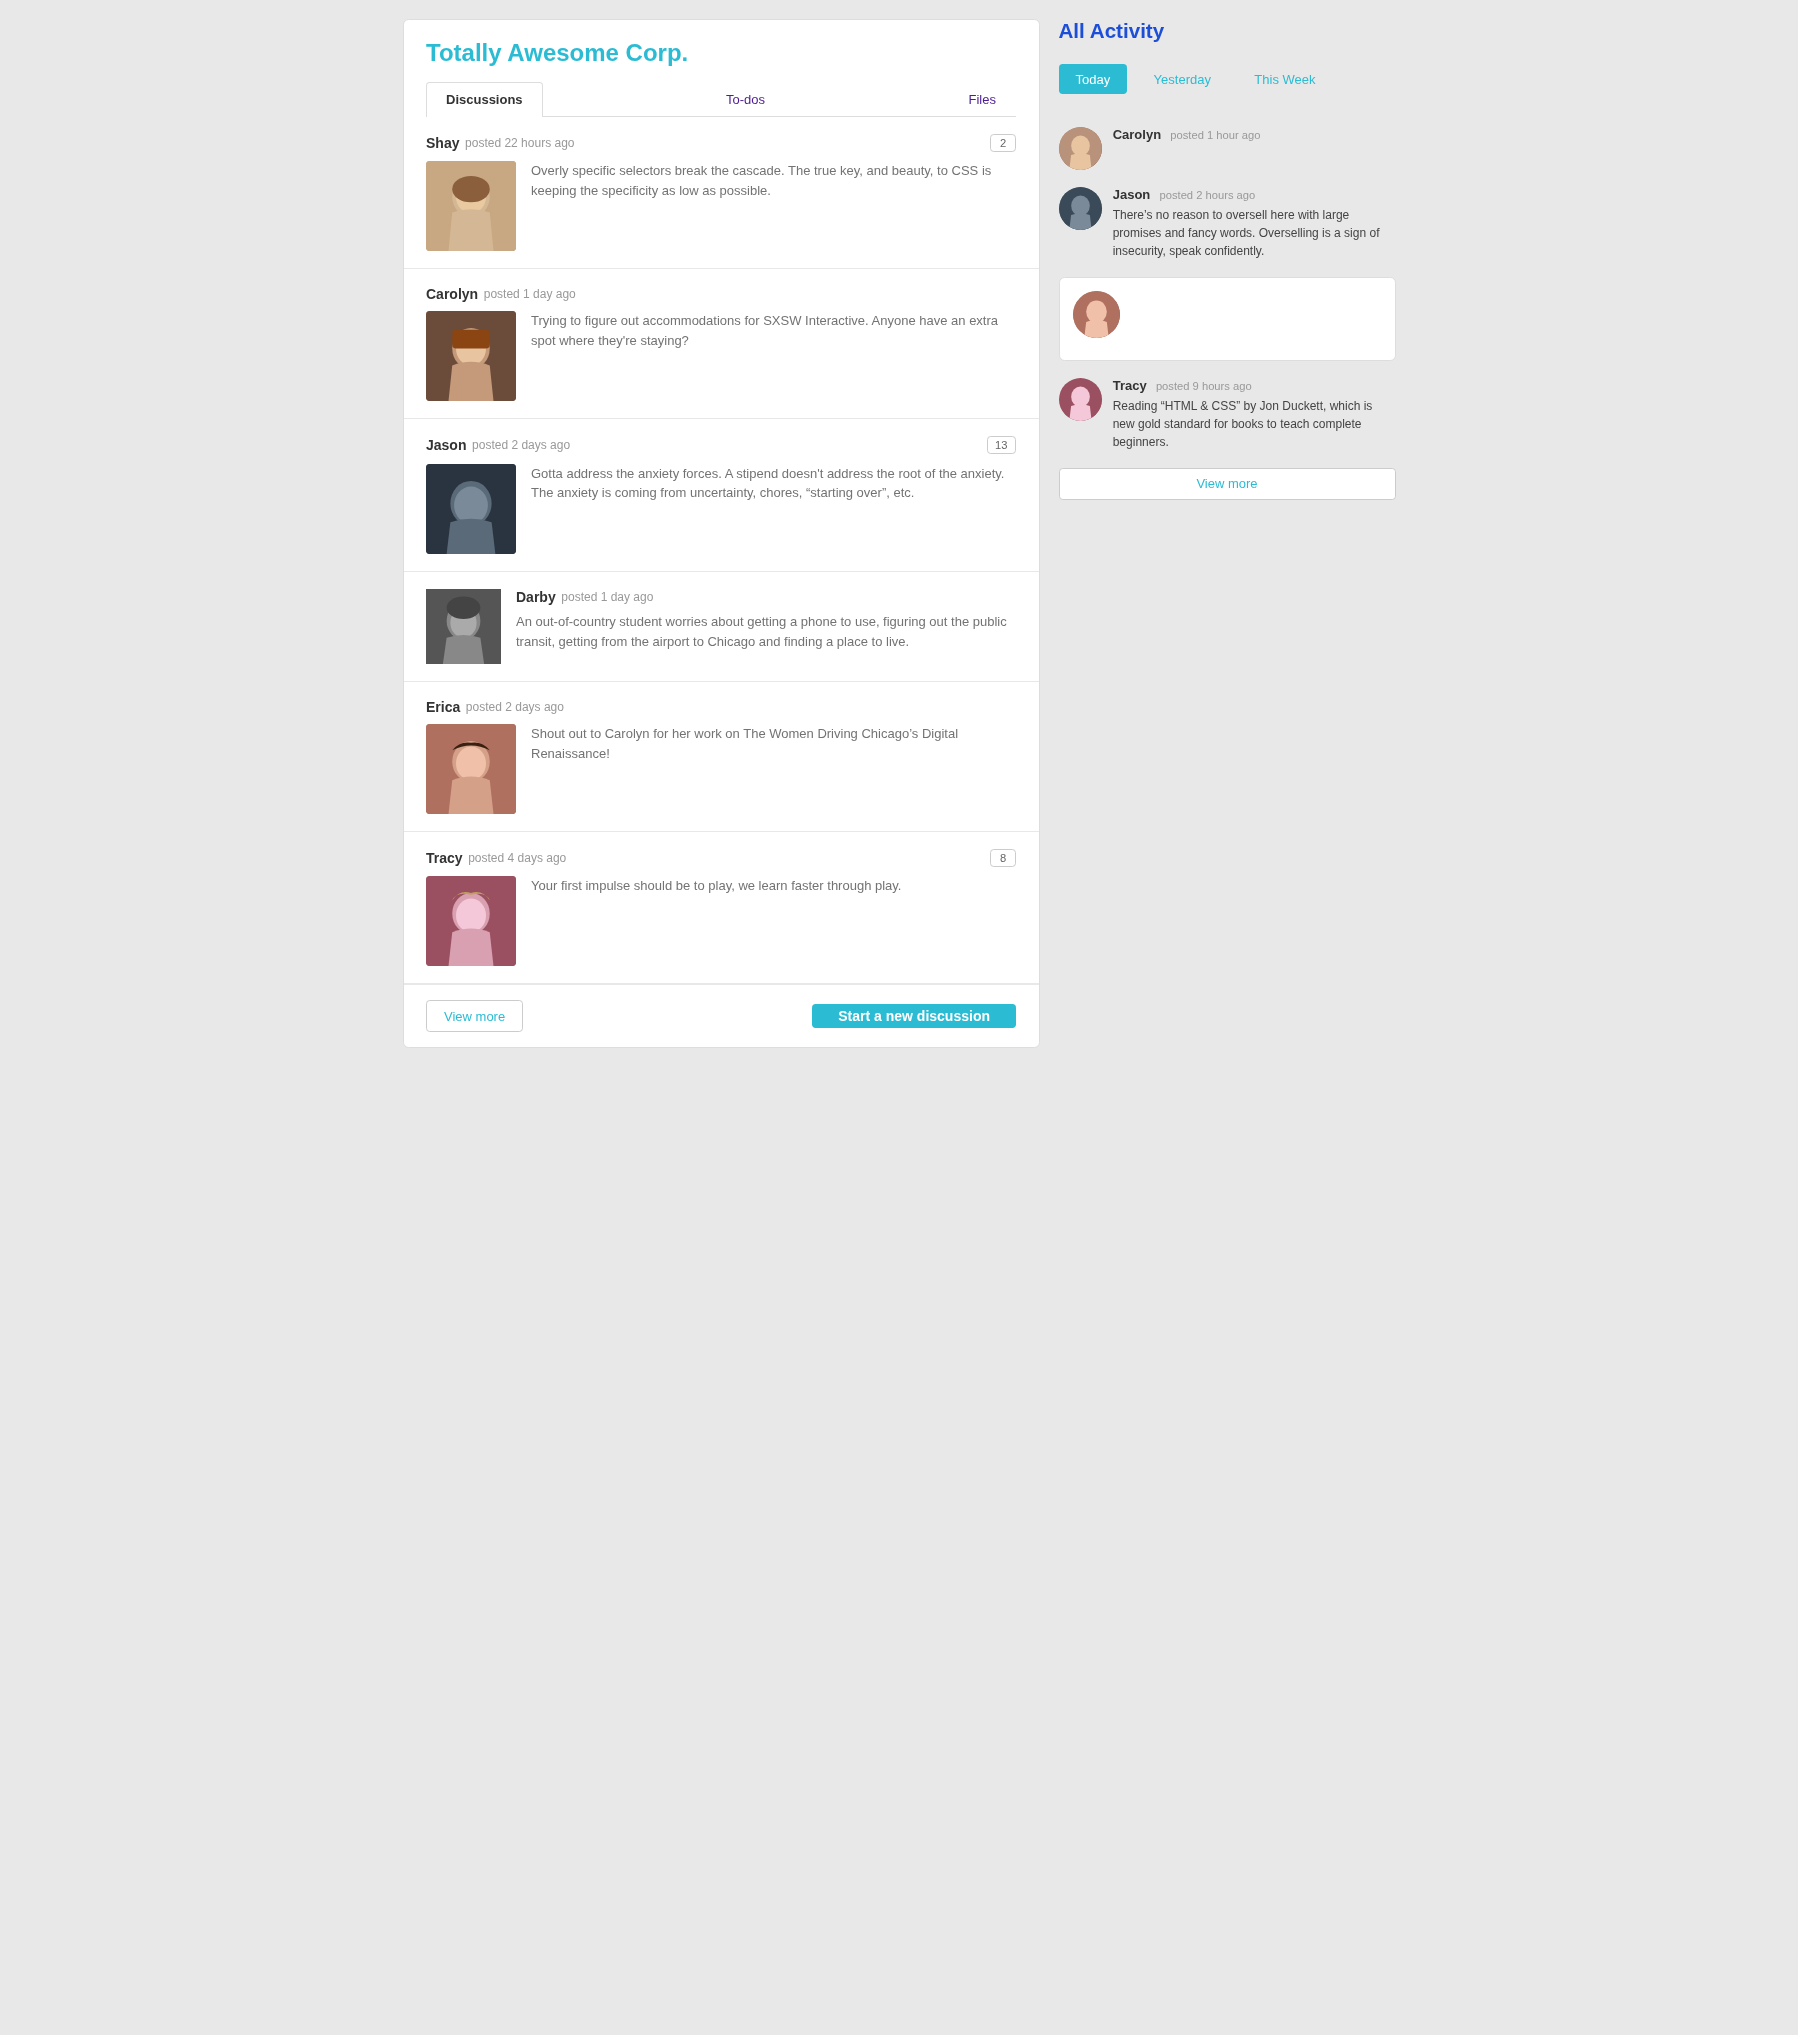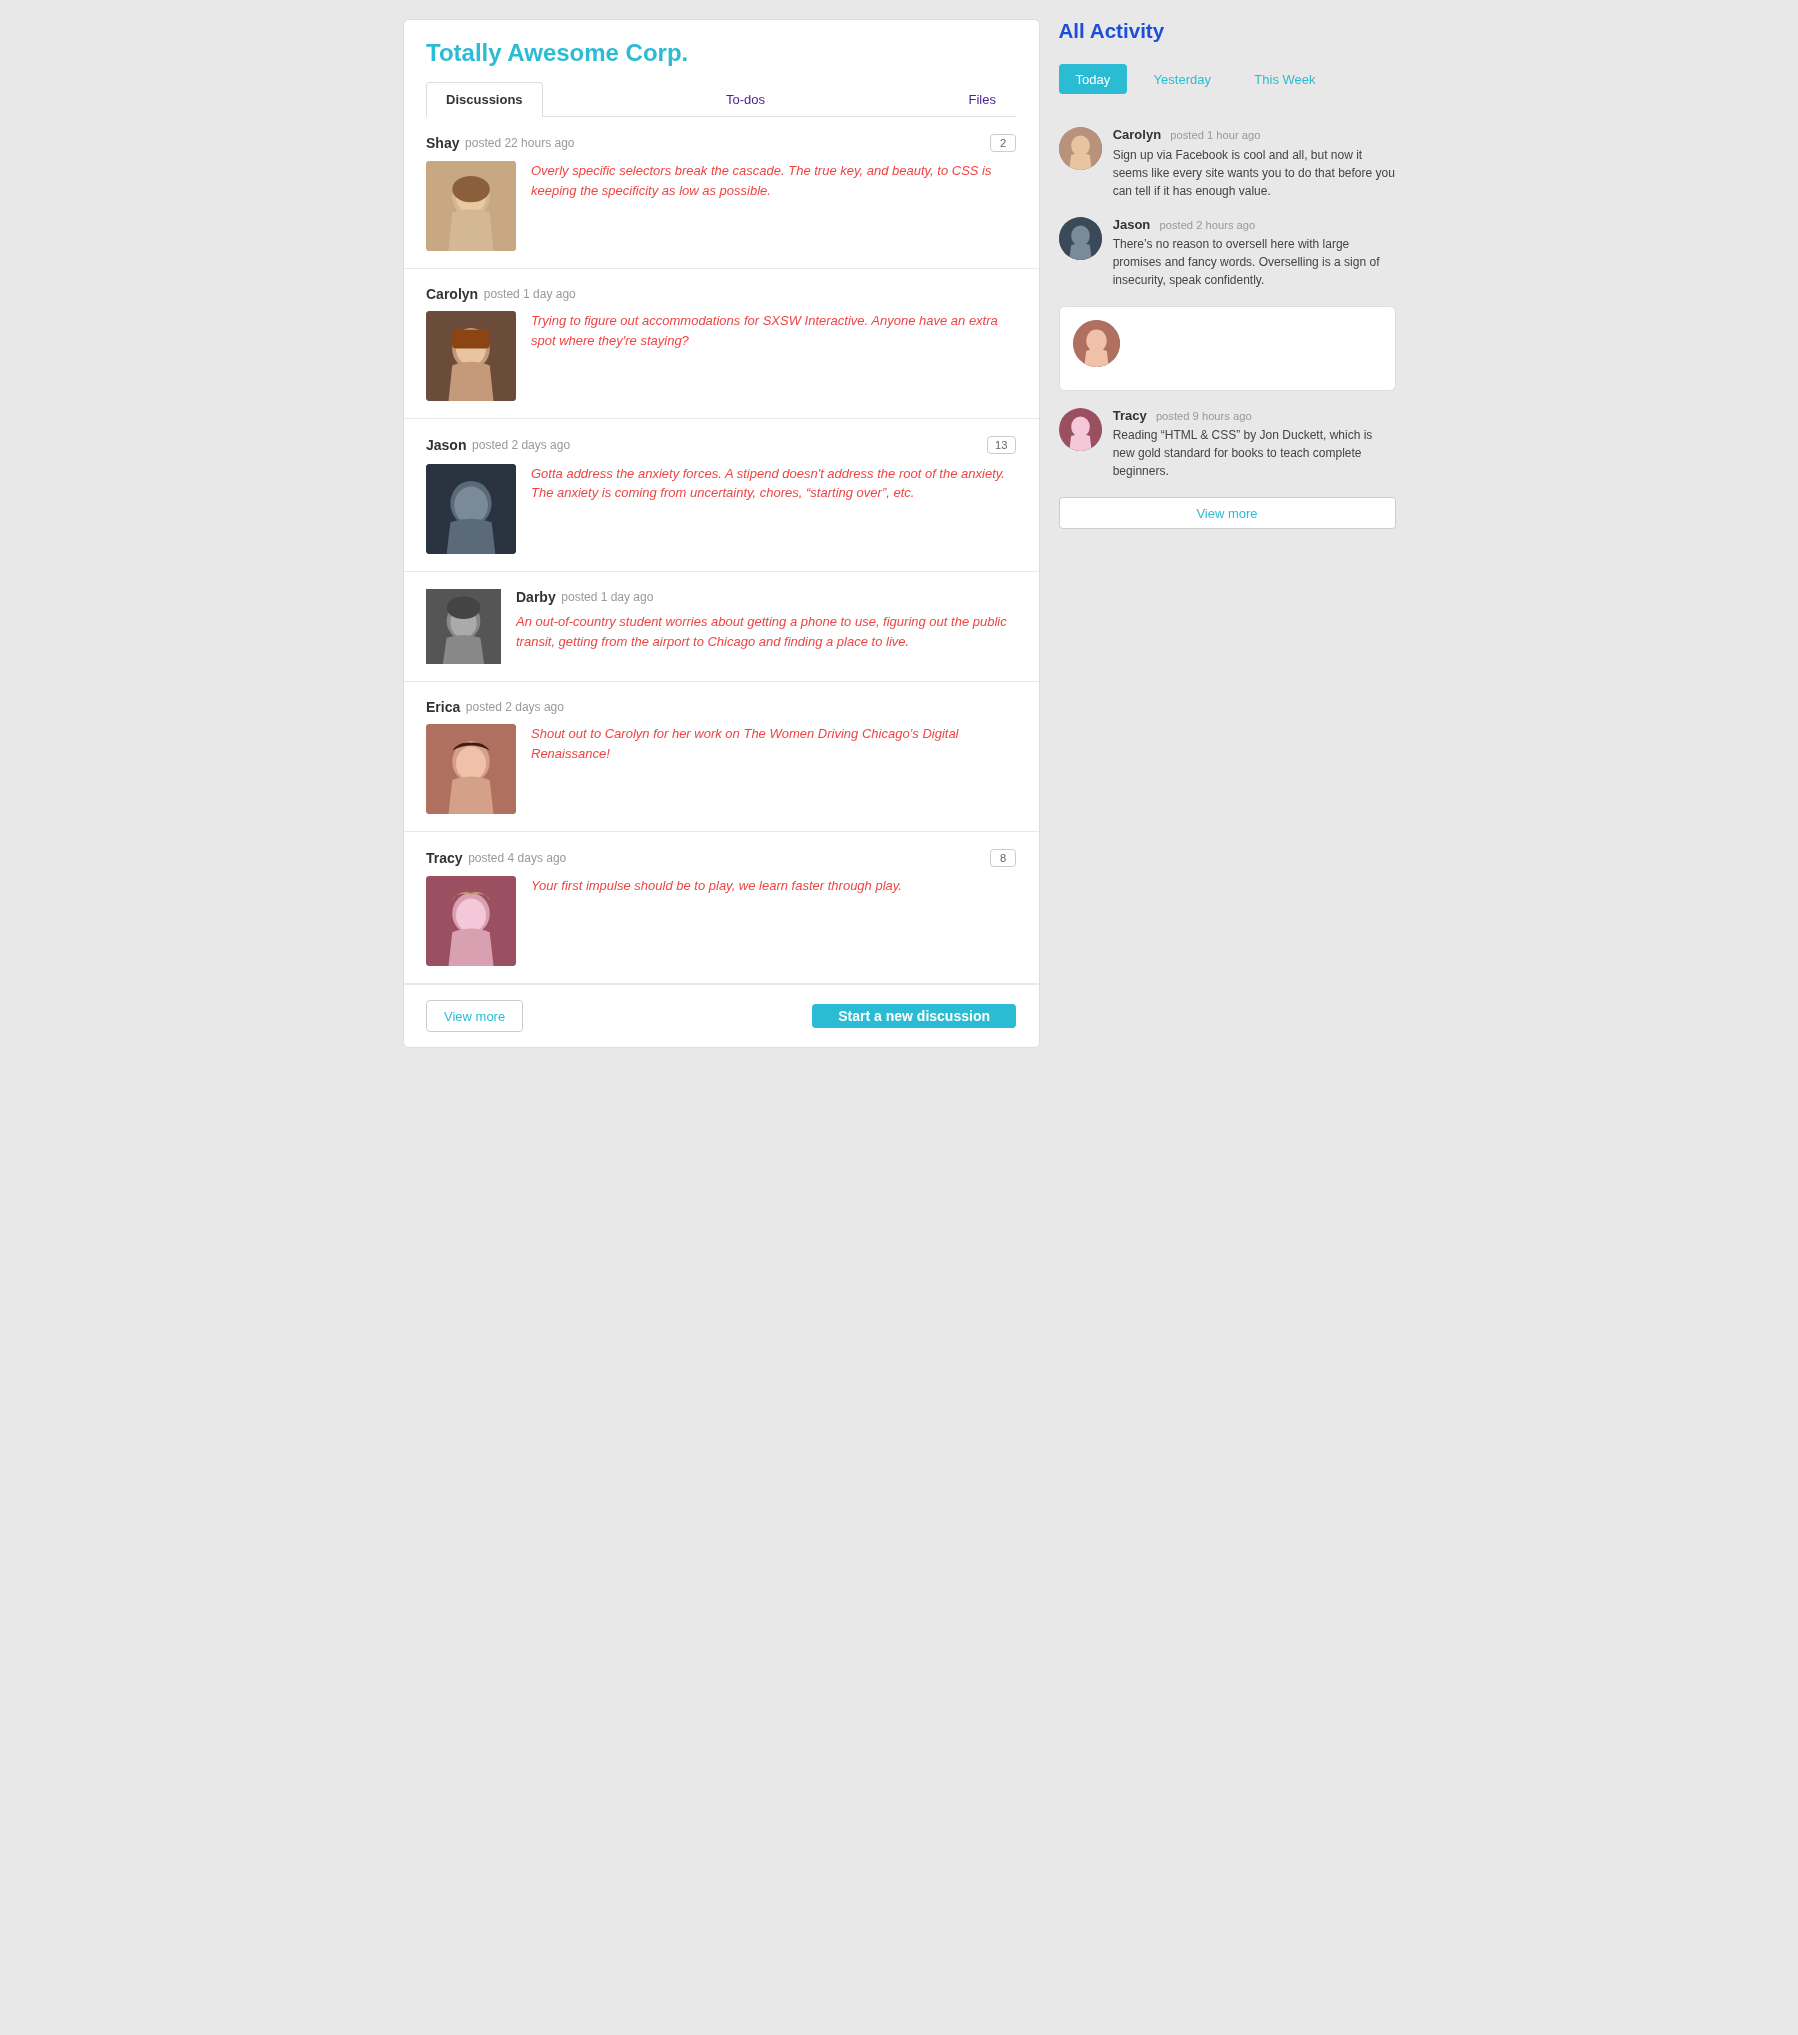--- a/index.html
+++ b/index.html
@@ -102,22 +102,21 @@
       align-items: flex-start;
       gap: 15px;
     }
     .discussion-body.avatar-right {
       flex-direction: row-reverse;
     }
     .discussion-text {
       flex: 1;
       font-size: 13px;
       line-height: 1.5;
-      color: #ef4444;
-      font-style: italic;
+      color: #737373;
     }
     .avatar-img {
       width: 90px;
       height: 90px;
       border-radius: 3.7px;
       object-fit: cover;
       flex-shrink: 0;
       background: #ccc;
       display: flex;
       align-items: center;
@@ -451,21 +450,20 @@
           <circle cx="23" cy="23" r="23" fill="#b8927a"></circle>
           <ellipse cx="23" cy="20" rx="10" ry="11" fill="#e8c4a0"></ellipse>
           <path d="M13 30 Q23 26 33 30 L35 46 L11 46 Z" fill="#e8c4a0"></path>
         </svg>
       </div>
       <div class="activity-content">
         <div>
           <span class="activity-author">Carolyn</span>
           <span class="activity-time">posted 1 hour ago</span>
         </div>
-        <div class="activity-text">Sign up via Facebook is cool and all, but now it seems like every site wants you to do that before you can tell if it has enough value.</div>
       </div>
     </div>
 
     <div class="activity-item">
       <div class="activity-avatar av-jason">
         <svg viewBox="0 0 46 46" xmlns="http://www.w3.org/2000/svg" width="43" height="43">
           <circle cx="23" cy="23" r="23" fill="#3a4a58"></circle>
           <ellipse cx="23" cy="20" rx="10" ry="11" fill="#7a8a98"></ellipse>
           <path d="M13 30 Q23 26 33 30 L35 46 L11 46 Z" fill="#7a8a98"></path>
         </svg>

